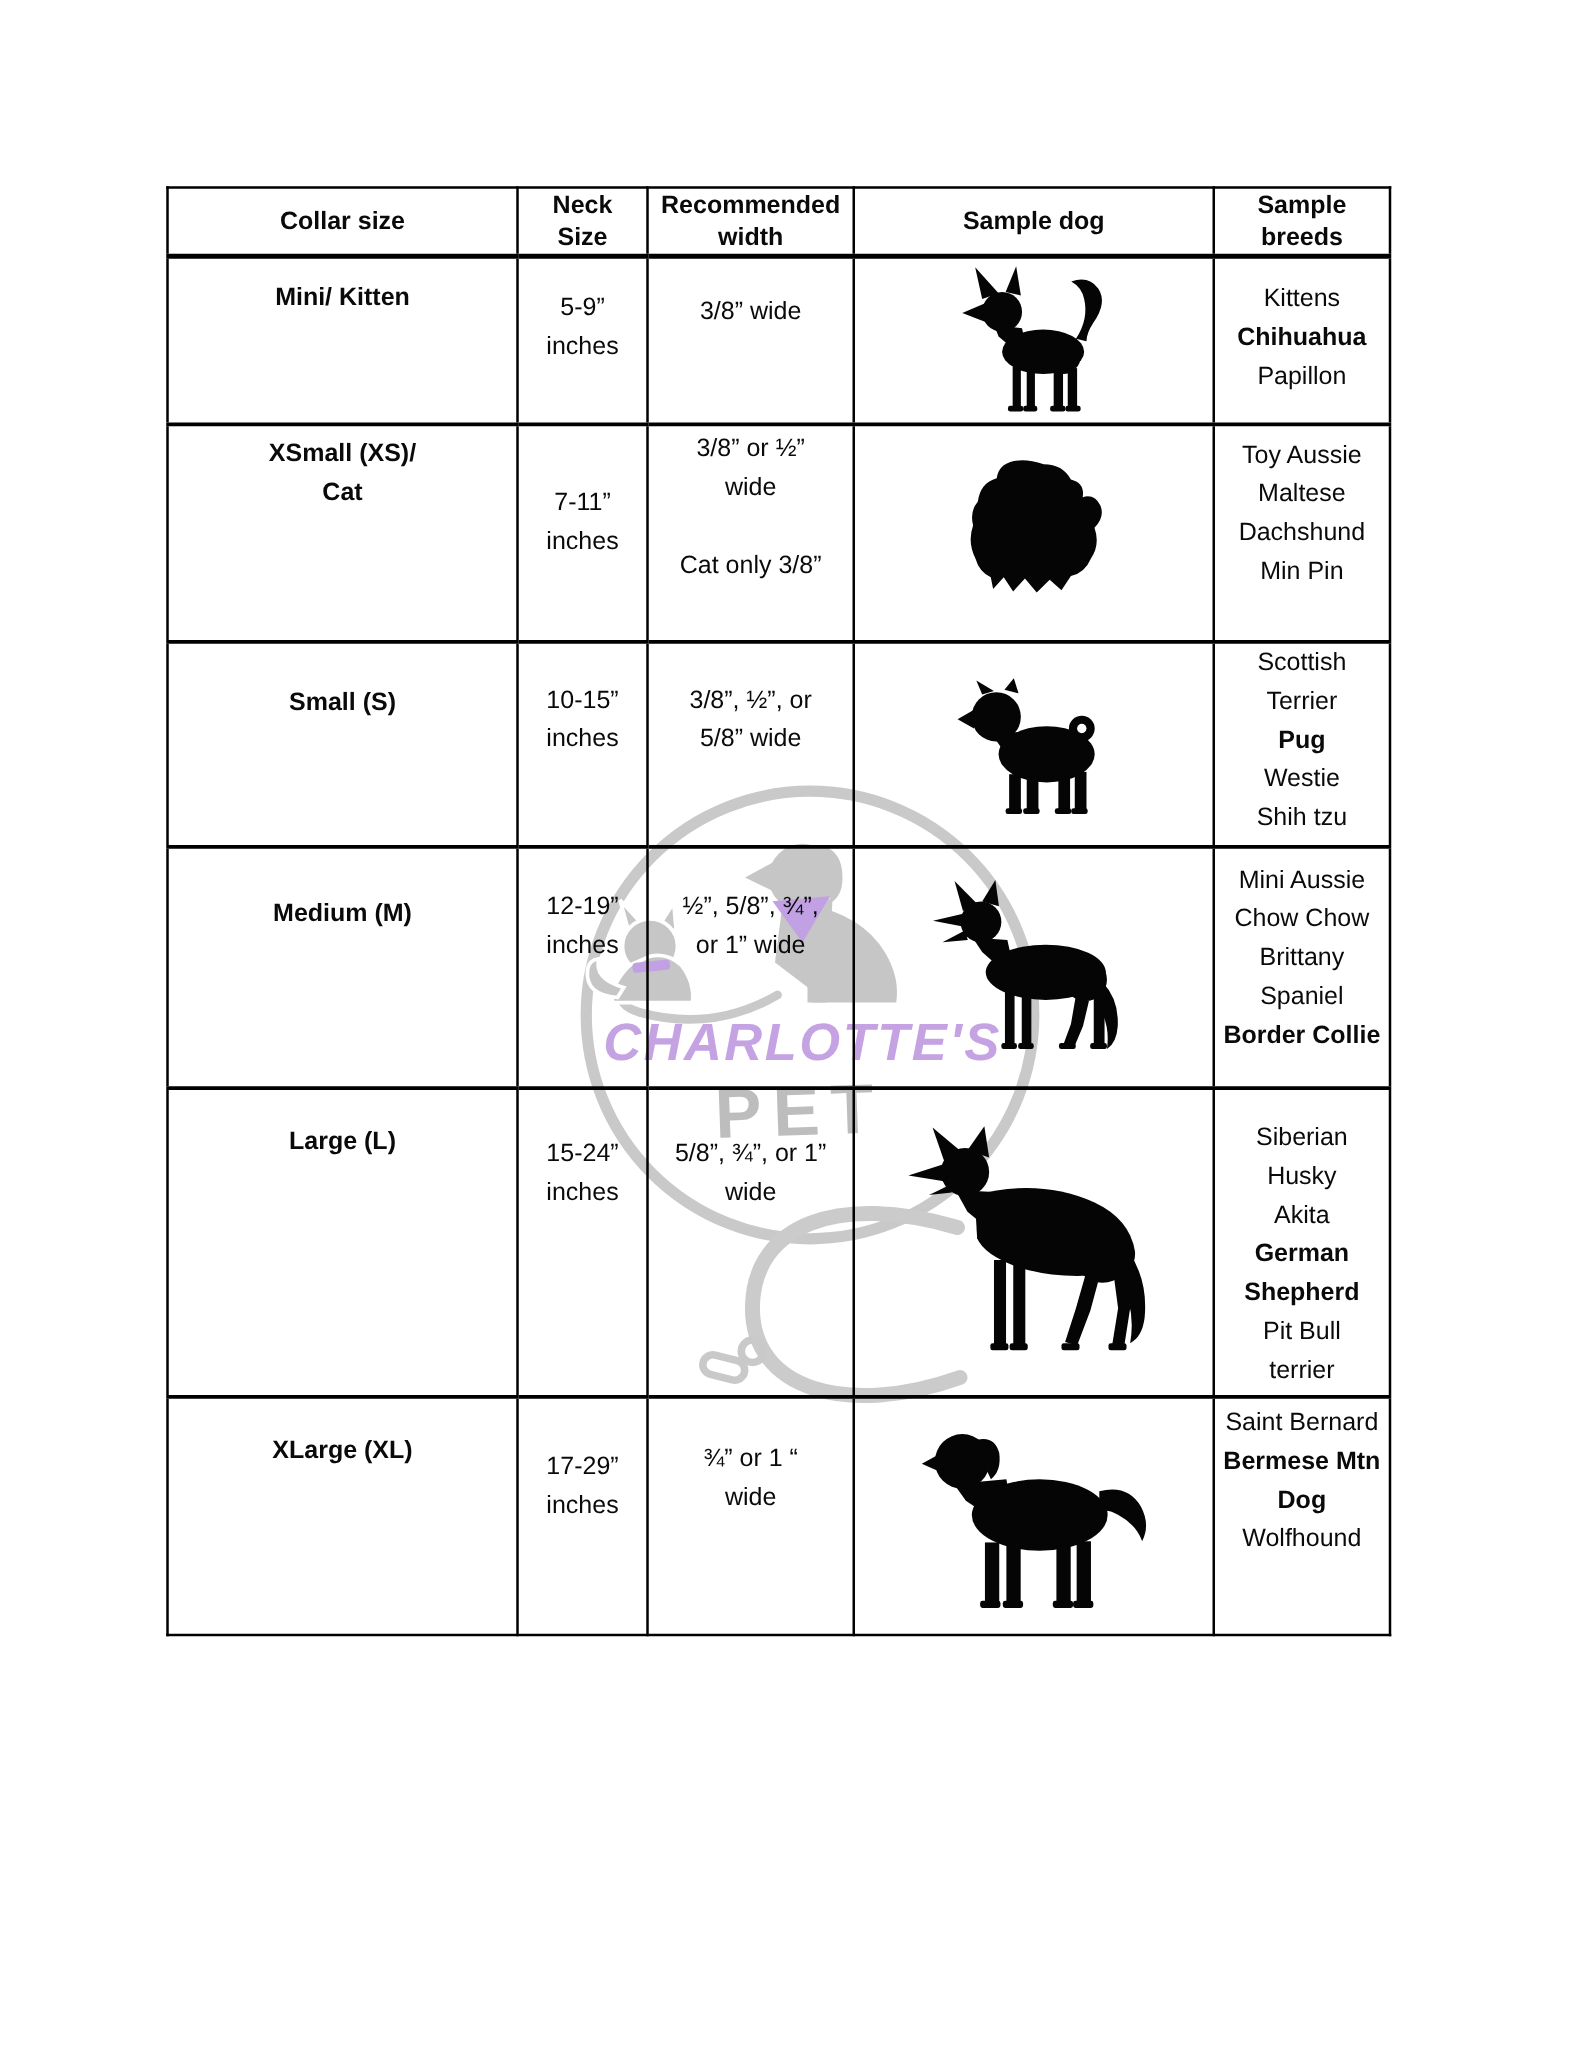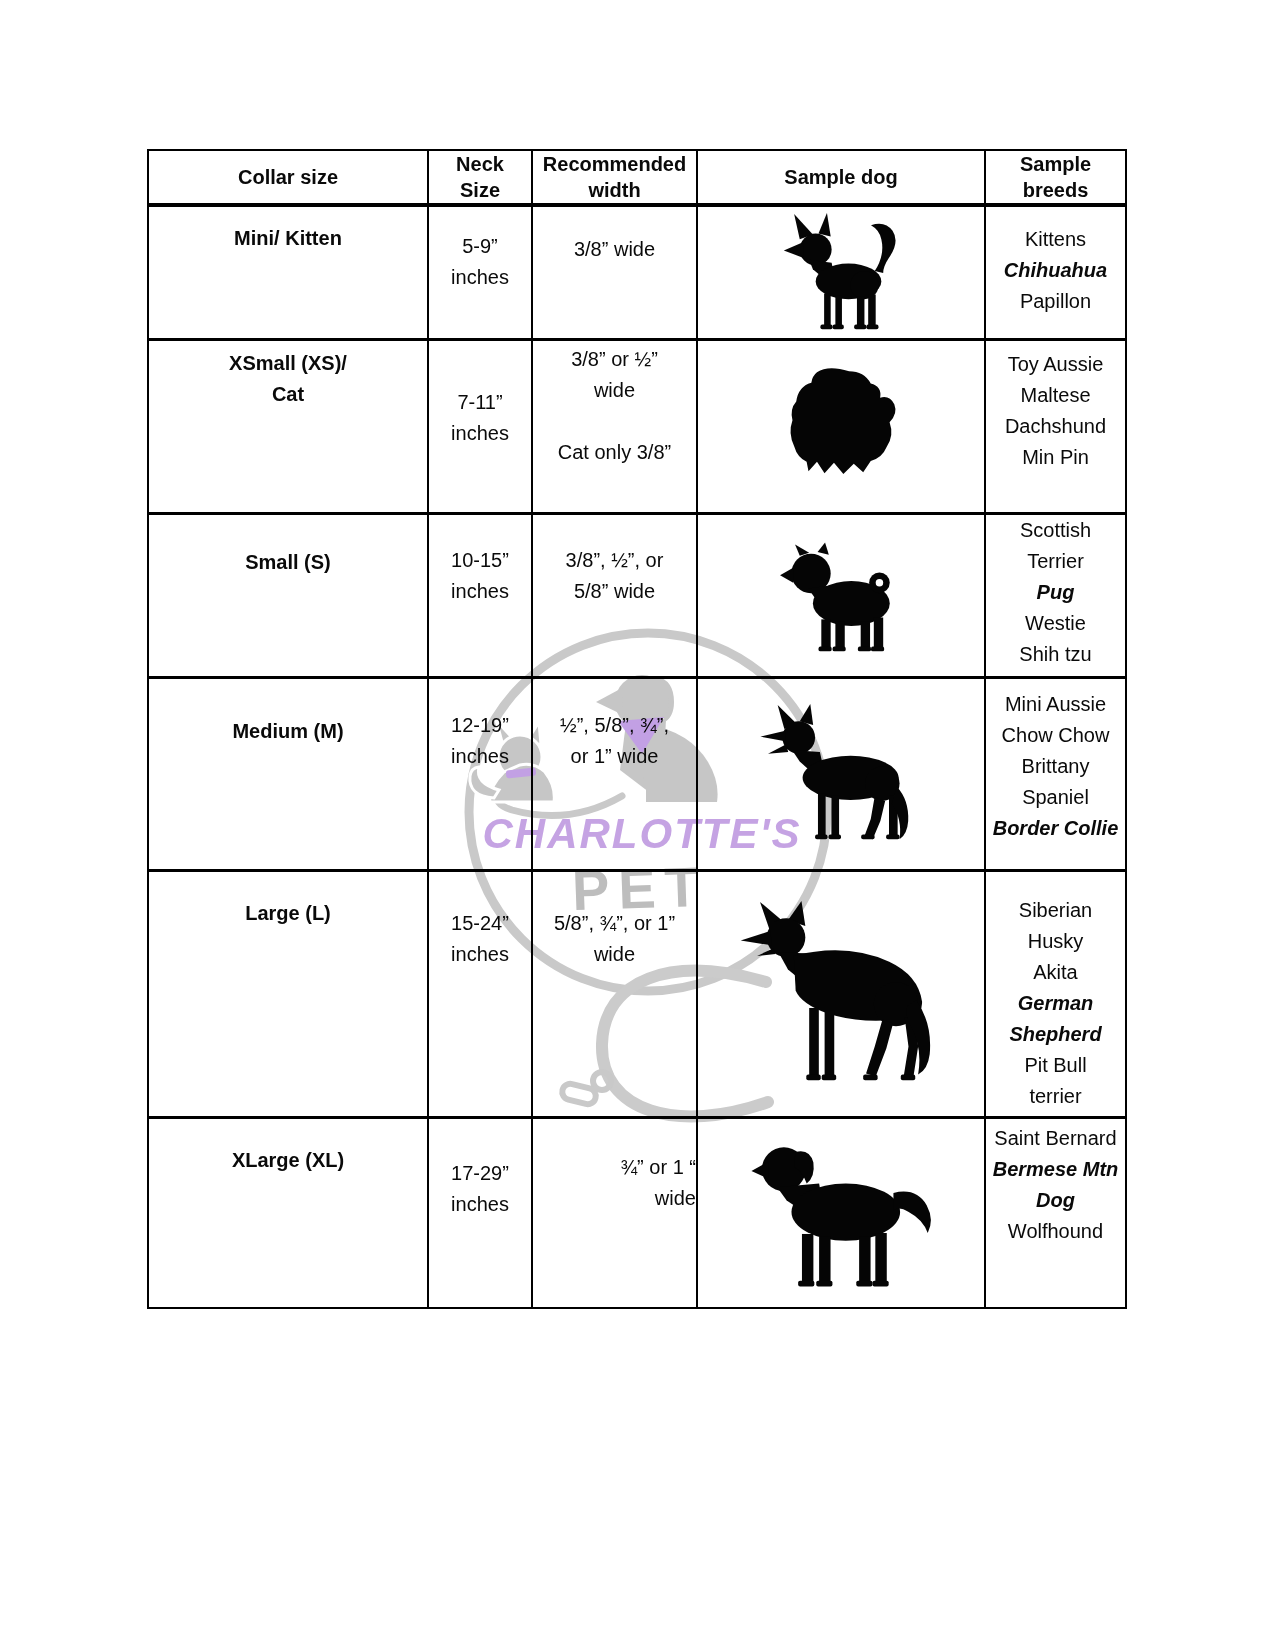--- a/index.html
+++ b/index.html
@@ -7,47 +7,47 @@
     width:1275px;height:1650px;position:relative;background:#ffffff;
     font-family:"Liberation Sans",sans-serif;color:#0a0a0a;overflow:hidden;
   }
   
   .watermark{position:absolute;left:450px;top:620px;z-index:0;}
   .wm-brand{font-family:"Liberation Sans",sans-serif;font-size:42px;font-weight:bold;font-style:italic;
             fill:#c5a3e3;letter-spacing:2px;}
   .wm-pet{font-family:"Liberation Sans",sans-serif;font-size:56px;font-weight:bold;
           fill:#bdbdbd;letter-spacing:9px;}
   
-  table.chart{position:absolute;left:147px;top:149px;z-index:1;border-collapse:collapse;
+  table.chart{position:absolute;left:133px;top:149px;z-index:1;border-collapse:collapse;
               table-layout:fixed;background:transparent;padding-left:16px;}
   .chart th,.chart td{border:2px solid #000;padding:0;text-align:center;vertical-align:middle;
               font-size:20px;line-height:31px;color:#0a0a0a;}
   .chart thead th{font-weight:bold;line-height:26px;border-bottom:4px solid #000;}
   .chart tbody td{border-top-width:3px;}
   tr.hr{height:54px;}
   tr.r1{height:134px;} tr.r2{height:174px;} tr.r3{height:164px;}
   tr.r4{height:193px;} tr.r5{height:223px;} tr.r6{height:191px;}
   .line{min-height:31px;}
   thead .line{min-height:26px;}
-  .b{font-weight:bold;font-style:italic;}
+  .b{font-weight:bold;}
   td.c1 .line{font-weight:bold;}
   .inner{display:block;}
   
   tr.r1 td.c1 .inner{margin-bottom:68px;} tr.r1 td.c2 .inner{margin-bottom:20px;}
   tr.r1 td.c3 .inner{margin-bottom:45px;} tr.r1 td.c5 .inner{margin-bottom:3px;}
   tr.r2 td.c1 .inner{margin-bottom:95px;} tr.r2 td.c2 .inner{margin-bottom:16px;}
   tr.r2 td.c3 .inner{margin-bottom:40px;} tr.r2 td.c5 .inner{margin-bottom:30px;}
   tr.r3 td.c1 .inner{margin-bottom:65px;} tr.r3 td.c2 .inner{margin-bottom:38px;}
   tr.r3 td.c3 .inner{margin-bottom:38px;} tr.r3 td.c5 .inner{margin-bottom:6px;}
   tr.r4 td.c1 .inner{margin-bottom:85px;} tr.r4 td.c2 .inner{margin-bottom:65px;}
   tr.r4 td.c3 .inner{margin-bottom:65px;} tr.r4 td.c5 .inner{margin-bottom:14px;}
   tr.r5 td.c1 .inner{margin-bottom:160px;} tr.r5 td.c2 .inner{margin-bottom:110px;}
   tr.r5 td.c3 .inner{margin-bottom:110px;} tr.r5 td.c5 .inner{margin-bottom:4px;margin-top:23px;}
   tr.r6 td.c1 .inner{margin-bottom:105px;} tr.r6 td.c2 .inner{margin-bottom:48px;}
-  tr.r6 td.c3 .inner{margin-bottom:60px;text-align:right;} tr.r6 td.c5 .inner{margin-bottom:55px;}
+  tr.r6 td.c3 .inner{margin-bottom:60px;} tr.r6 td.c5 .inner{margin-bottom:55px;}
   .dog{display:block;margin:0 auto;fill:#050505;}
 </style>
 </head>
 <body>
 
 <div class="watermark">
   <svg width="440" height="580" viewBox="0 0 440 580">
     <circle cx="198" cy="192" r="179" fill="none" stroke="#c9c9c9" stroke-width="9"></circle>
 
     <g fill="#c6c6c6">

